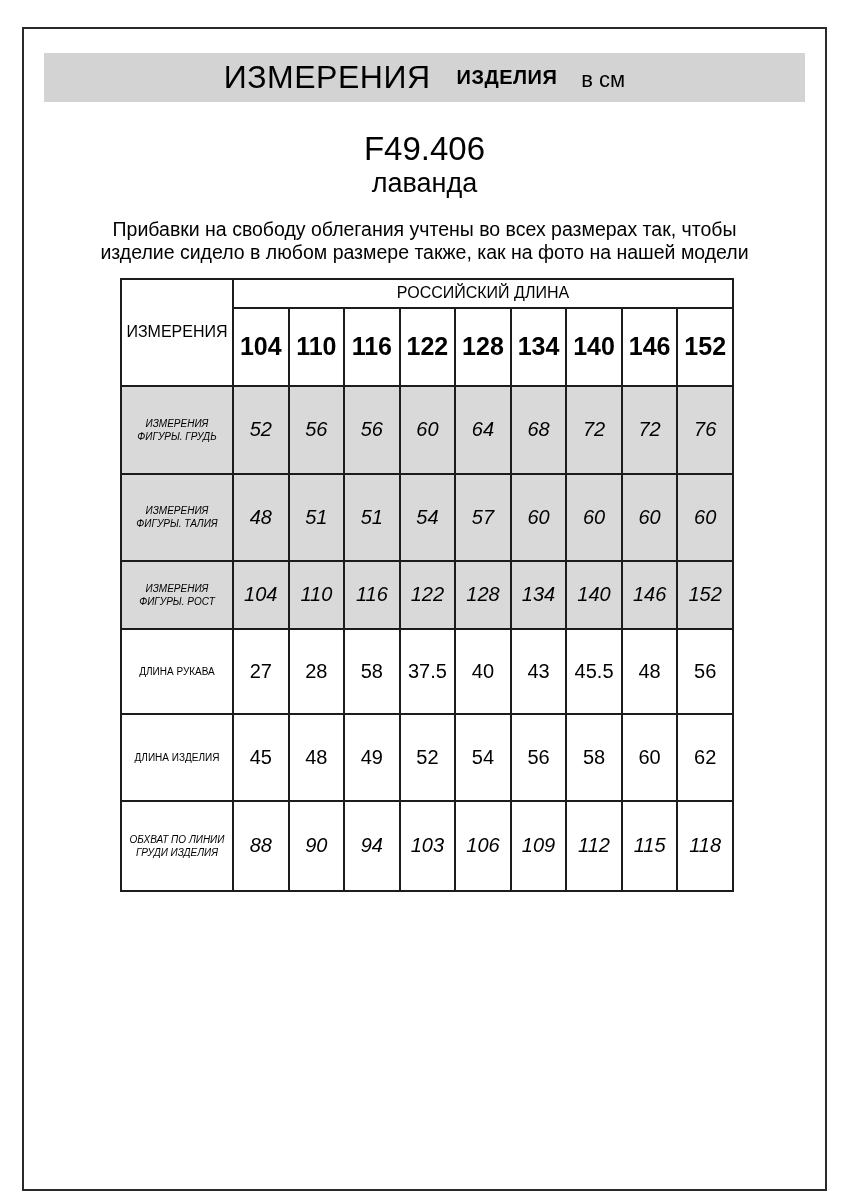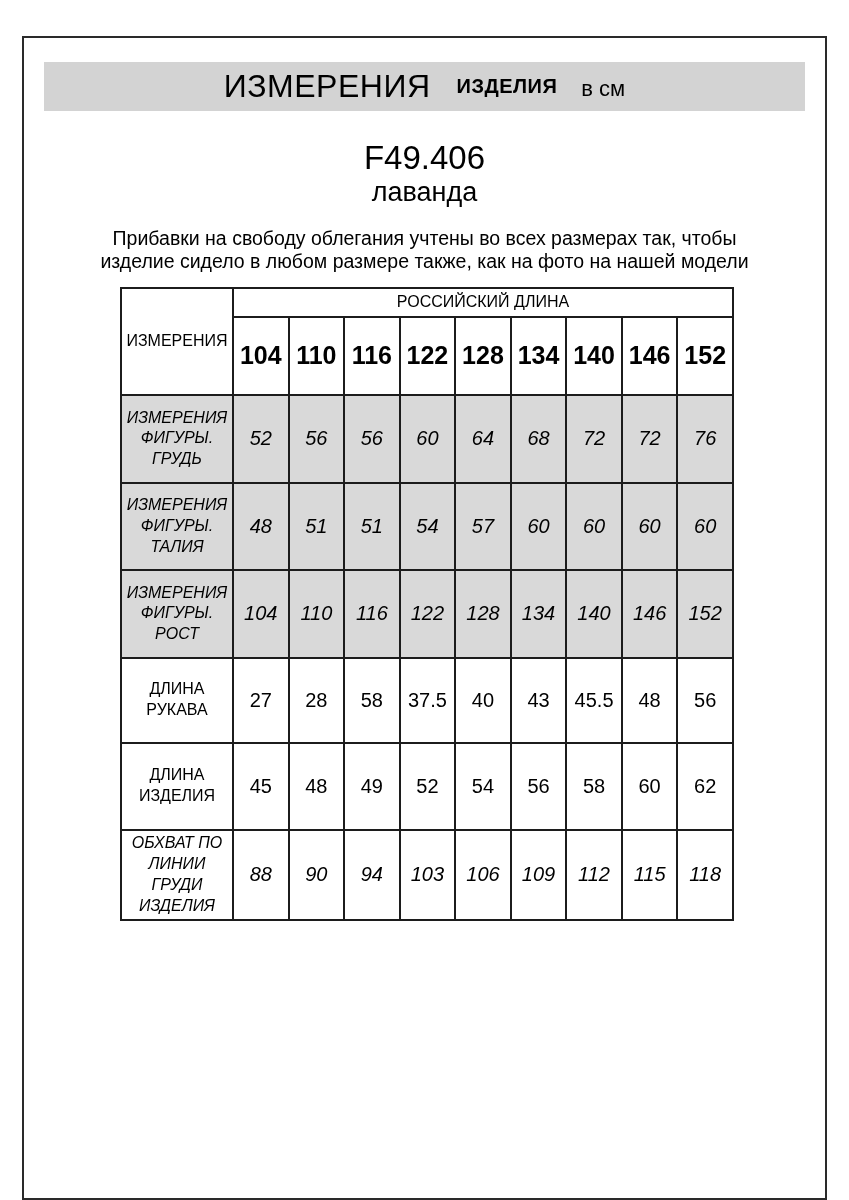--- a/index.html
+++ b/index.html
@@ -5,21 +5,21 @@
   * { margin: 0; padding: 0; box-sizing: border-box; }
   html, body { width: 849px; height: 1200px; }
   body {
     background: #ffffff;
     font-family: "Liberation Sans", sans-serif;
     color: #000;
     position: relative;
   }
   .frame {
     position: absolute;
-    left: 22px; top: 36px;
+    left: 22px; top: 27px;
     width: 805px; height: 1164px;
     border: 2px solid #2a2a2a;
     background: #fff;
   }
   .title-bar {
     margin: 24px auto 0;
     width: 761px; height: 49px;
     background: #d3d3d3;
     display: flex; align-items: center; justify-content: center;
   }
@@ -45,27 +45,27 @@
   .size-table td {
     border: 2px solid #1c1c1c;
     text-align: center;
     vertical-align: middle;
     overflow: hidden;
   }
   .size-table .corner    { font-size: 16px; }
   .size-table .size-head { font-size: 16px; height: 29px; }
   .size-table tr.sizes-row { height: 78px; }
   .size-table .size-cell { font-size: 25px; font-weight: bold; }
-  .size-table tbody td.label { font-size: 16px; line-height: 1.3; padding: 0 4px; }
+  .size-table tbody td.label { font-size: 10px; line-height: 1.3; padding: 0 4px; }
   .size-table tbody td.val   { font-size: 20px; }
   .size-table tbody tr.shaded td { background: #d9d9d9; }
   .size-table tbody tr.italic td { font-style: italic; }
   .size-table tbody tr.r0 { height: 88px; }
   .size-table tbody tr.r1 { height: 87px; }
-  .size-table tbody tr.r2 { height: 88px; }
+  .size-table tbody tr.r2 { height: 68px; }
   .size-table tbody tr.r3 { height: 85px; }
   .size-table tbody tr.r4 { height: 87px; margin-left: 11px; }
   .size-table tbody tr.r5 { height: 90px; font-style: italic; }
 </style>
 </head>
 <body>
 
 <div class="frame">
 
   <div class="title-bar">

